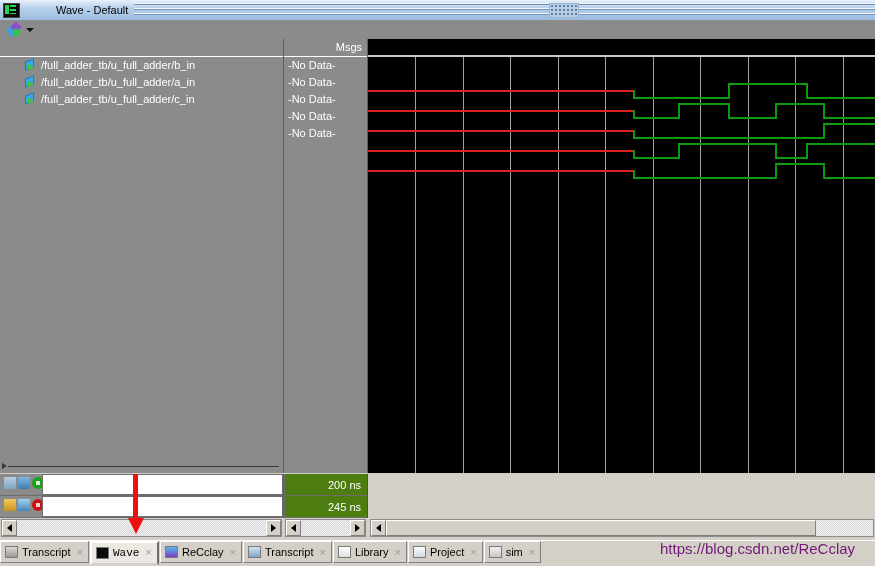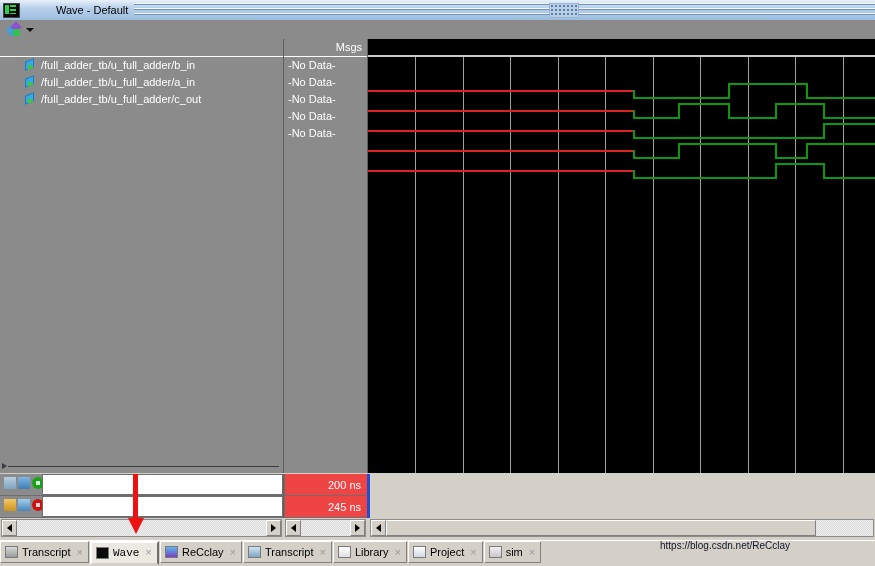--- a/index.html
+++ b/index.html
@@ -65,22 +65,22 @@
   .wave{position:absolute;left:368px;top:39px;width:507px;height:434px;background:#000;
     overflow:hidden;}
   .wave-hdrline{position:absolute;left:0;top:16px;width:507px;height:2px;background:#c8c8c8;}
   .gridline{position:absolute;top:18px;width:1px;height:416px;background:#a0a0a0;}
   .seg{position:absolute;height:2px;}
   .vseg{position:absolute;width:2px;}
 
   
   .infoL{position:absolute;left:0;top:474px;width:283px;height:44px;background:#8b8b8b;
     border-right:1px solid #5f5f5f;}
-  .infoM{position:absolute;left:284px;top:474px;width:83px;height:44px;background:#ef4444;
-    border-right:3px solid #1d4ed8;}
+  .infoM{position:absolute;left:284px;top:474px;width:83px;height:44px;background:#4d7c0f;
+    border-right:1px solid #1d4ed8;}
   .inforow{height:22px;line-height:22px;text-align:right;padding-right:6px;color:#fff;
     font-size:11px;border-bottom:1px solid #6d6d6d;box-sizing:border-box;}
   .infoM .inforow{border-left:1px solid #6d6d6d;}
   .ico-strip{position:absolute;left:4px;top:3px;display:flex;gap:2px;}
   .ico-strip2{position:absolute;left:4px;top:25px;display:flex;gap:2px;}
   .mi{width:12px;height:12px;border-radius:1px;}
   .cursor-white{position:absolute;left:42px;top:474px;width:241px;height:21px;background:#fff;
     border:1px solid #6d6d6d;box-sizing:border-box;}
   .cursor-white2{position:absolute;left:42px;top:496px;width:241px;height:21px;background:#fff;
     border:1px solid #6d6d6d;box-sizing:border-box;}
@@ -105,21 +105,21 @@
     border-top:1px solid #fff;display:flex;align-items:flex-start;}
   .tab{height:22px;display:flex;align-items:center;gap:4px;padding:0 5px 0 4px;
     background:#d4d0c8;border:1px solid #fff;border-right-color:#808080;
     border-bottom-color:#808080;box-sizing:border-box;margin-right:1px;font-size:11px;
     white-space:nowrap;}
   .tab.active{height:24px;background:#ece9e3;border:2px solid #fff;
     border-right-color:#6d6d6d;border-bottom-color:#d4d0c8;font-family:Liberation Mono, monospace;}
   .tabx{color:#9a9a9a;font-size:11px;margin-left:2px;}
   .ticon{width:13px;height:12px;flex:none;position:relative;}
 
-  .watermark{position:absolute;left:660px;top:540px;font-size:10px;color:#0f172a;
+  .watermark{position:absolute;left:660px;top:540px;font-size:15px;color:#701a75;
     white-space:nowrap;font-family:"Liberation Sans",sans-serif;}
 
   
   .annot{position:absolute;left:128px;top:474px;width:16px;height:62px;}
   .annot .shaft{position:absolute;left:5px;top:0;width:5px;height:46px;background:#ee1111;}
   .annot .head{position:absolute;left:0;top:44px;width:0;height:0;
     border-left:8px solid transparent;border-right:8px solid transparent;border-top:16px solid #ee1111;}
 </style>
 </head>
 <body>
@@ -156,21 +156,21 @@
             <span class="cube"></span>
             <span class="arr"></span>
           </span><span>/full_adder_tb/u_full_adder/b_in</span></div>
         <div class="sigrow"><span class="sigicon">
             <span class="cube"></span>
             <span class="arr"></span>
           </span><span>/full_adder_tb/u_full_adder/a_in</span></div>
         <div class="sigrow"><span class="sigicon">
             <span class="cube"></span>
             <span class="arr"></span>
-          </span><span>/full_adder_tb/u_full_adder/c_out</span></div>
+          </span><span>/full_adder_tb/u_full_adder/c_in</span></div>
       </div>
     <div class="hline"></div>
   </div>
 
   <div class="msgs">
     <div class="msgs-hdr">Msgs</div>
     <div id="msg-rows">
         <div class="sigrow">-No Data-</div>
         <div class="sigrow">-No Data-</div>
         <div class="sigrow">-No Data-</div>

